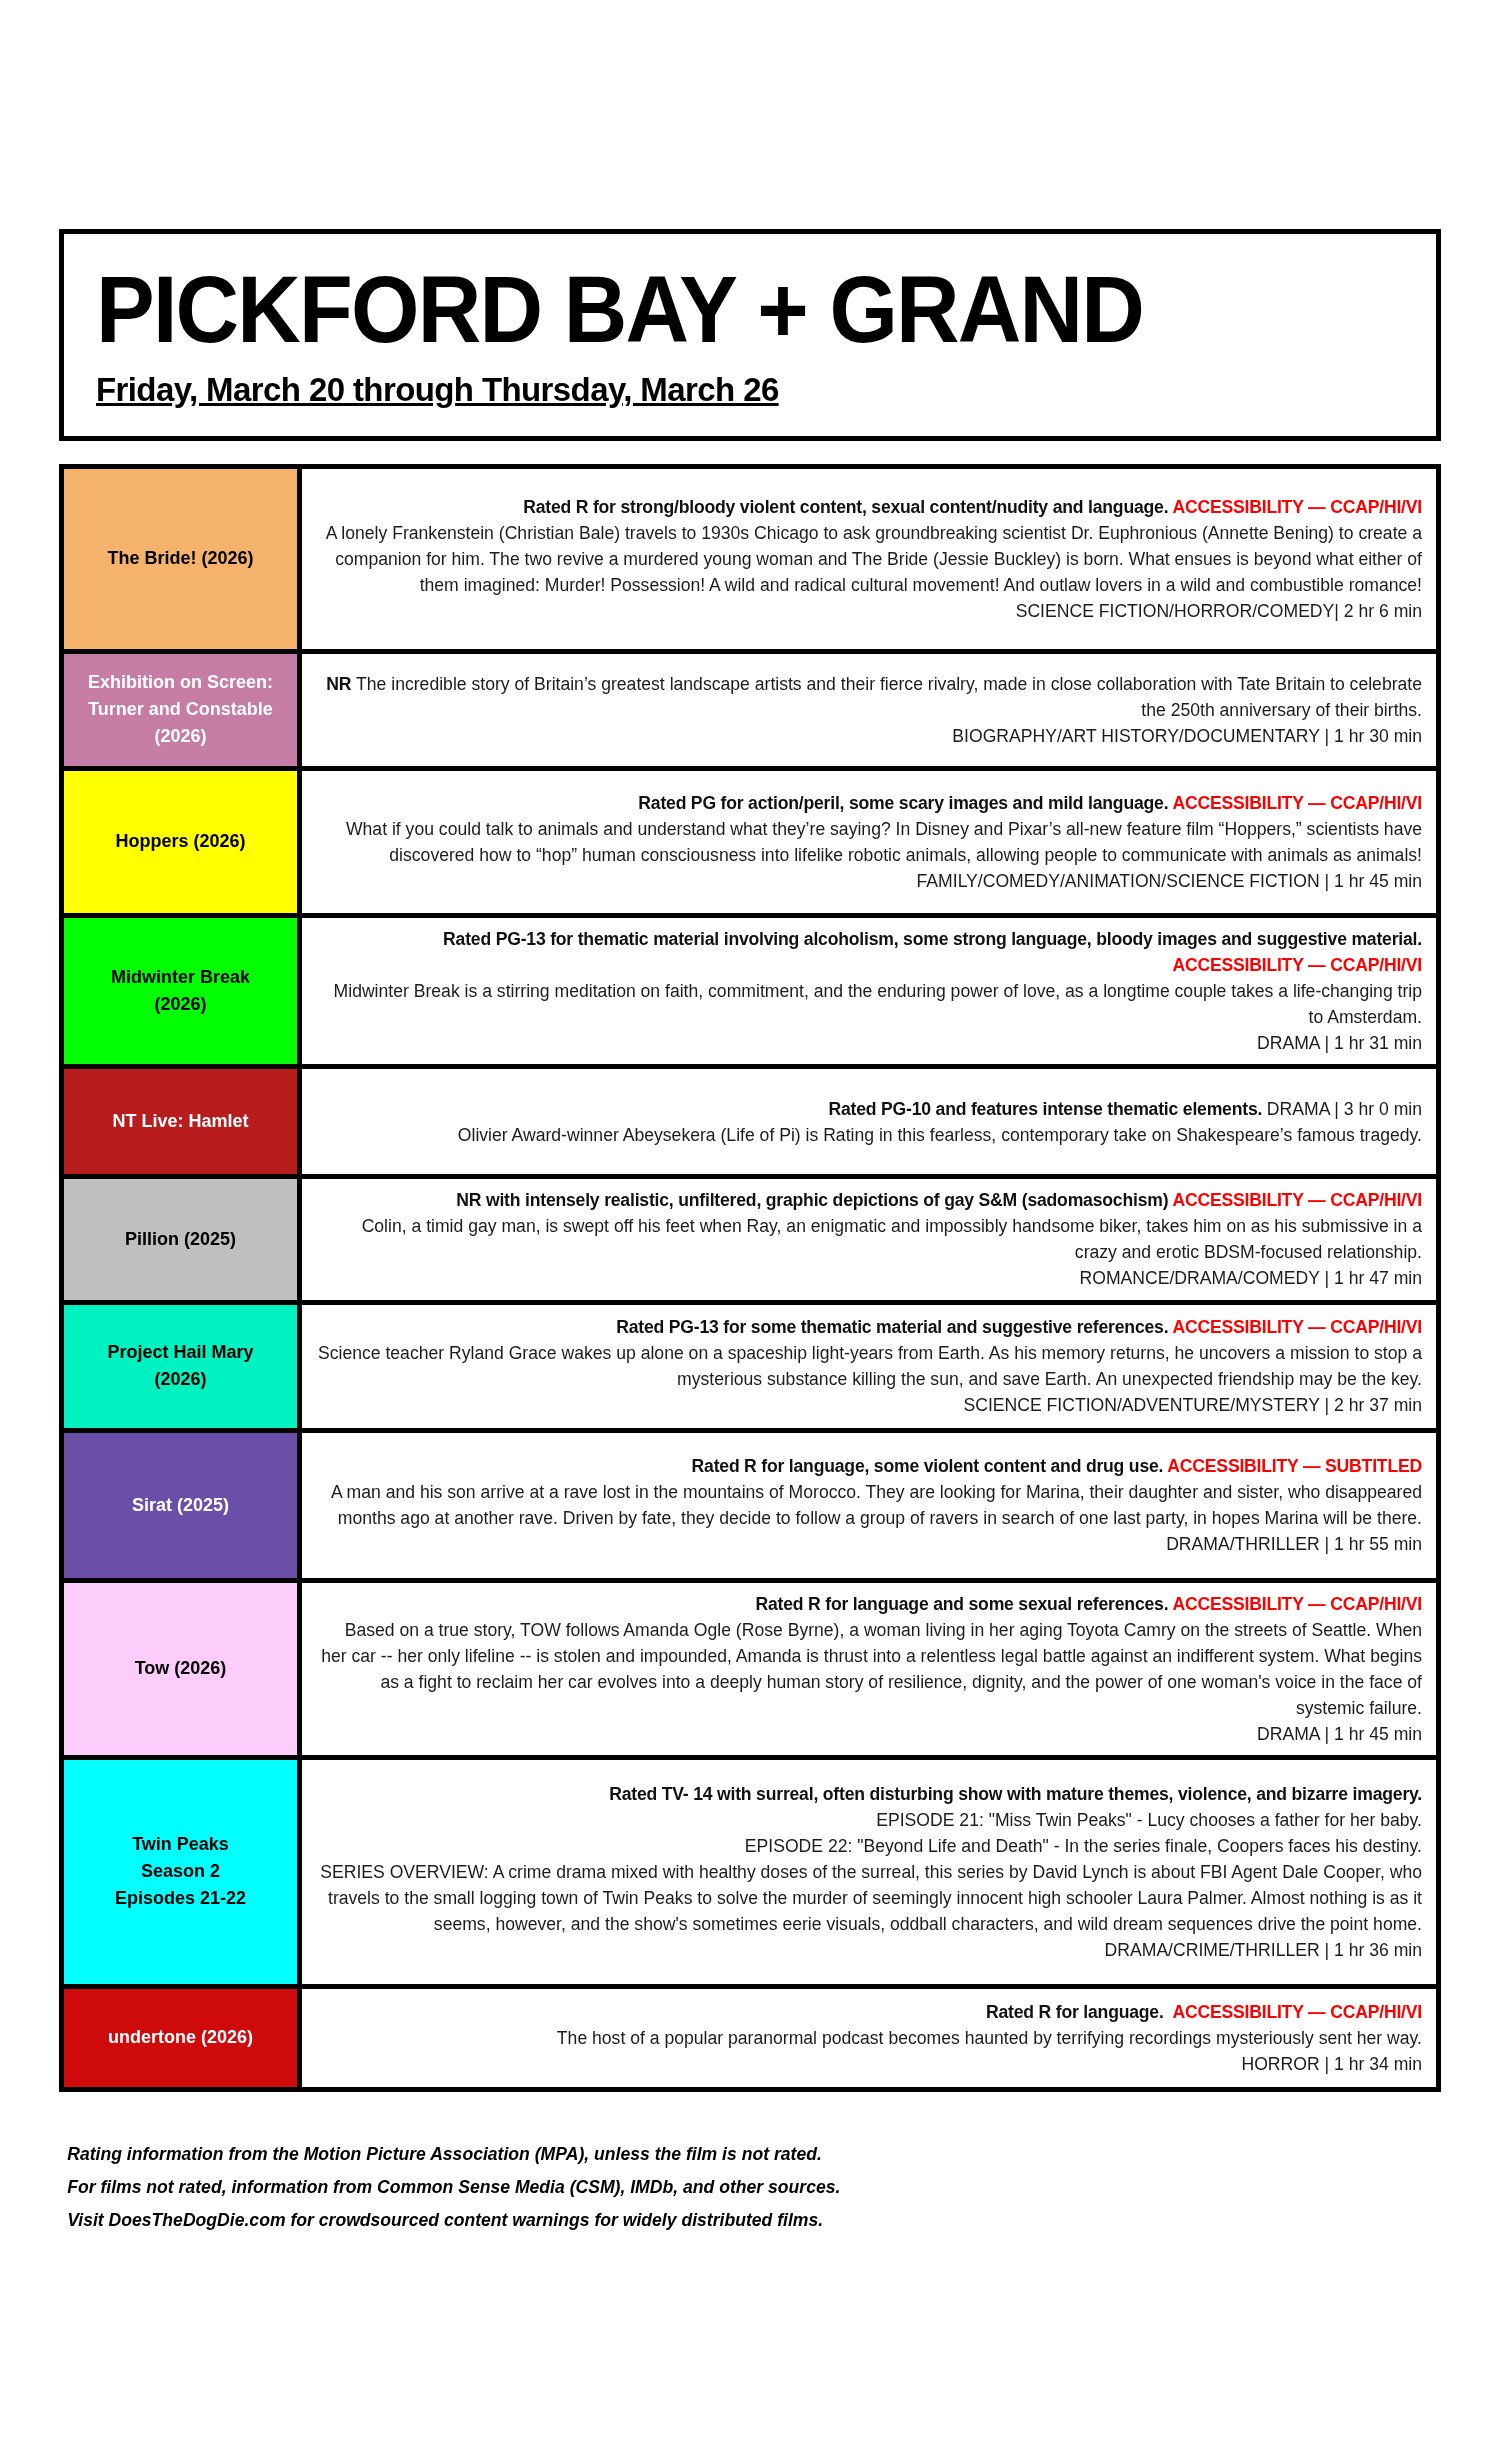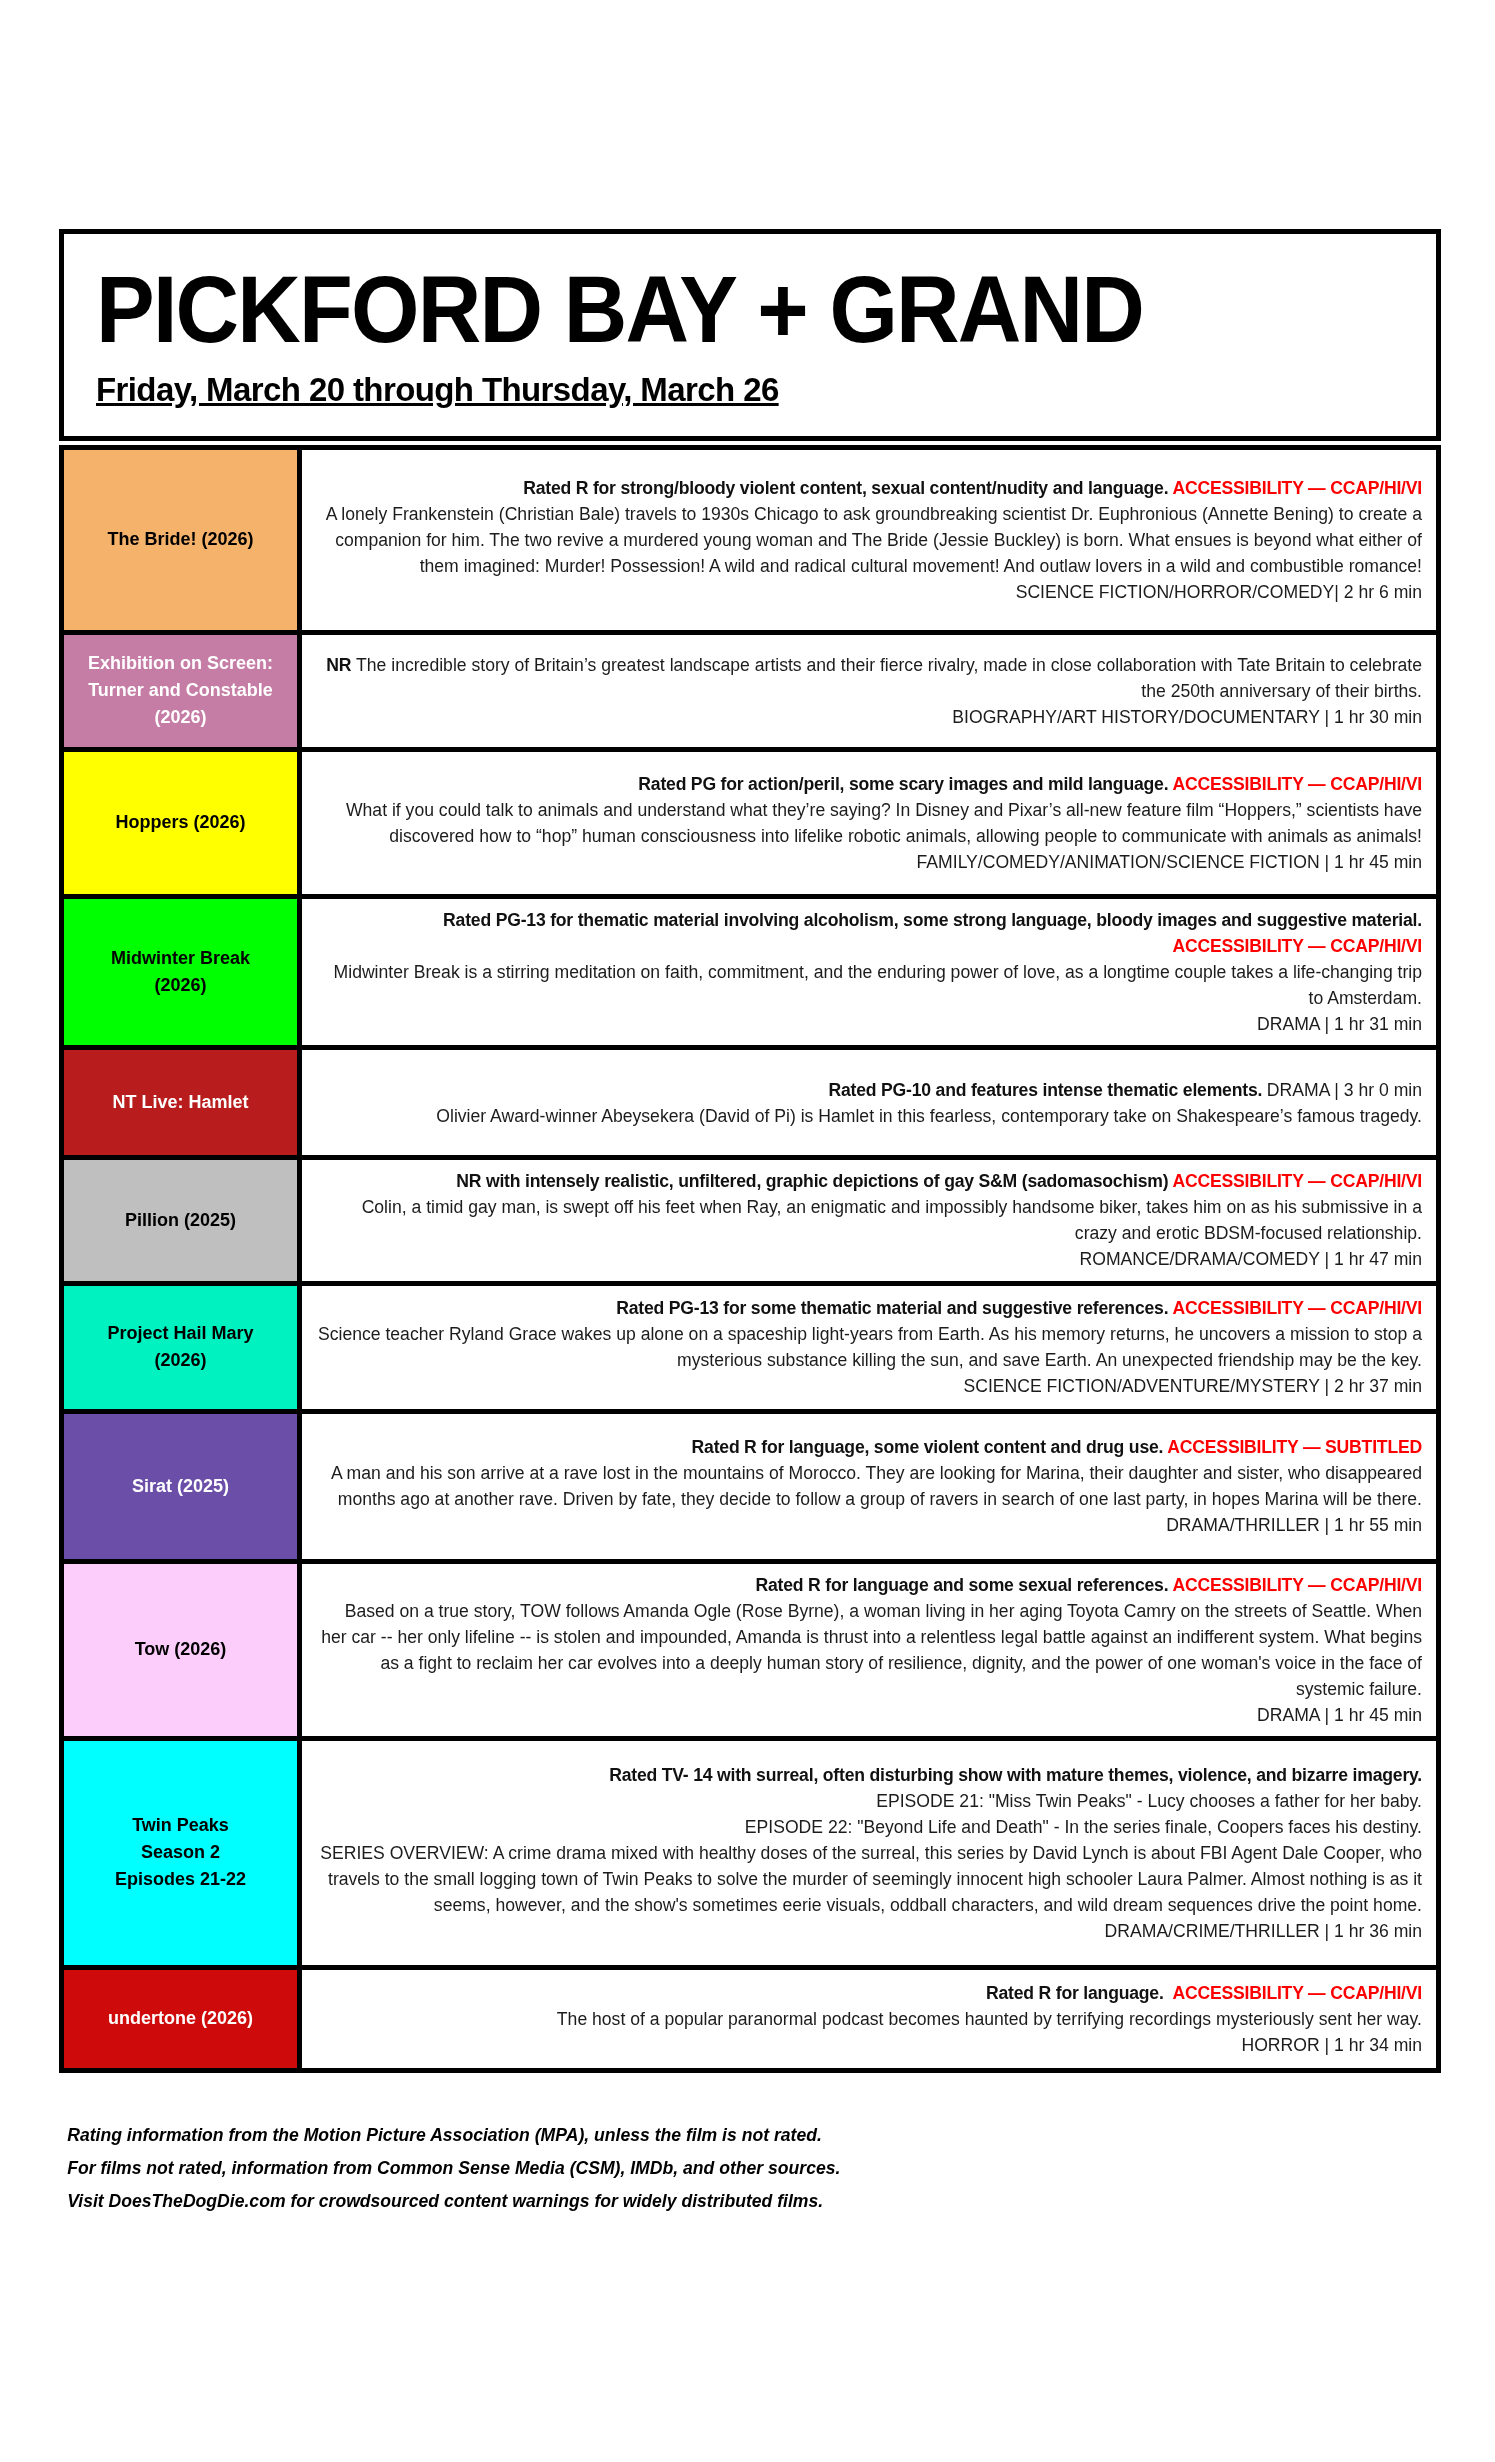--- a/index.html
+++ b/index.html
@@ -13,21 +13,21 @@
   }
   .page {
     width: 1495px;
     height: 2462px;
     padding: 229px 54px 0 59px;
   }
   
   .header-box {
     border: 5.9px solid #000;
     padding: 34px 17.6px 27px 32px;
-    margin-bottom: 4px;
+    margin-bottom: 23px;
   }
   .header-box h1 {
     font-size: 88px;
     font-weight: bold;
     letter-spacing: -1.8px;
     line-height: 1.02;
     color: #000;
     transform: scaleY(1.08);
     transform-origin: left bottom;
   }
@@ -138,21 +138,21 @@
             <p><span class="seg-bold">Rated PG-13 for thematic material involving alcoholism, some strong language, bloody images and suggestive material.</span></p>
             <p><span class="seg-red">ACCESSIBILITY — CCAP/HI/VI</span></p>
             <p><span class="seg-normal">Midwinter Break is a stirring meditation on faith, commitment, and the enduring power of love, as a longtime couple takes a life-changing trip to Amsterdam.</span></p>
             <p><span class="seg-normal">DRAMA | 1 hr 31 min</span></p>
           </td>
         </tr>
         <tr>
           <td class="title-cell" style="background-color: #b91c1c; color: rgb(255, 255, 255);">NT Live: Hamlet</td>
           <td class="desc-cell">
             <p><span class="seg-bold">Rated PG-10 and features intense thematic elements. </span><span class="seg-normal">DRAMA | 3 hr 0 min</span></p>
-            <p><span class="seg-normal">Olivier Award-winner Abeysekera (David of Pi) is Hamlet in this fearless, contemporary take on Shakespeare’s famous tragedy.</span></p>
+            <p><span class="seg-normal">Olivier Award-winner Abeysekera (Life of Pi) is Rating in this fearless, contemporary take on Shakespeare’s famous tragedy.</span></p>
           </td>
         </tr>
         <tr>
           <td class="title-cell" style="background-color: rgb(191, 191, 191); color: rgb(0, 0, 0);">Pillion (2025)</td>
           <td class="desc-cell">
             <p><span class="seg-bold">NR with intensely realistic, unfiltered, graphic depictions of gay S&amp;M (sadomasochism) </span><span class="seg-red">ACCESSIBILITY — CCAP/HI/VI</span></p>
             <p><span class="seg-normal">Colin, a timid gay man, is swept off his feet when Ray, an enigmatic and impossibly handsome biker, takes him on as his submissive in a crazy and erotic BDSM-focused relationship.</span></p>
             <p><span class="seg-normal">ROMANCE/DRAMA/COMEDY | 1 hr 47 min</span></p>
           </td>
         </tr>

